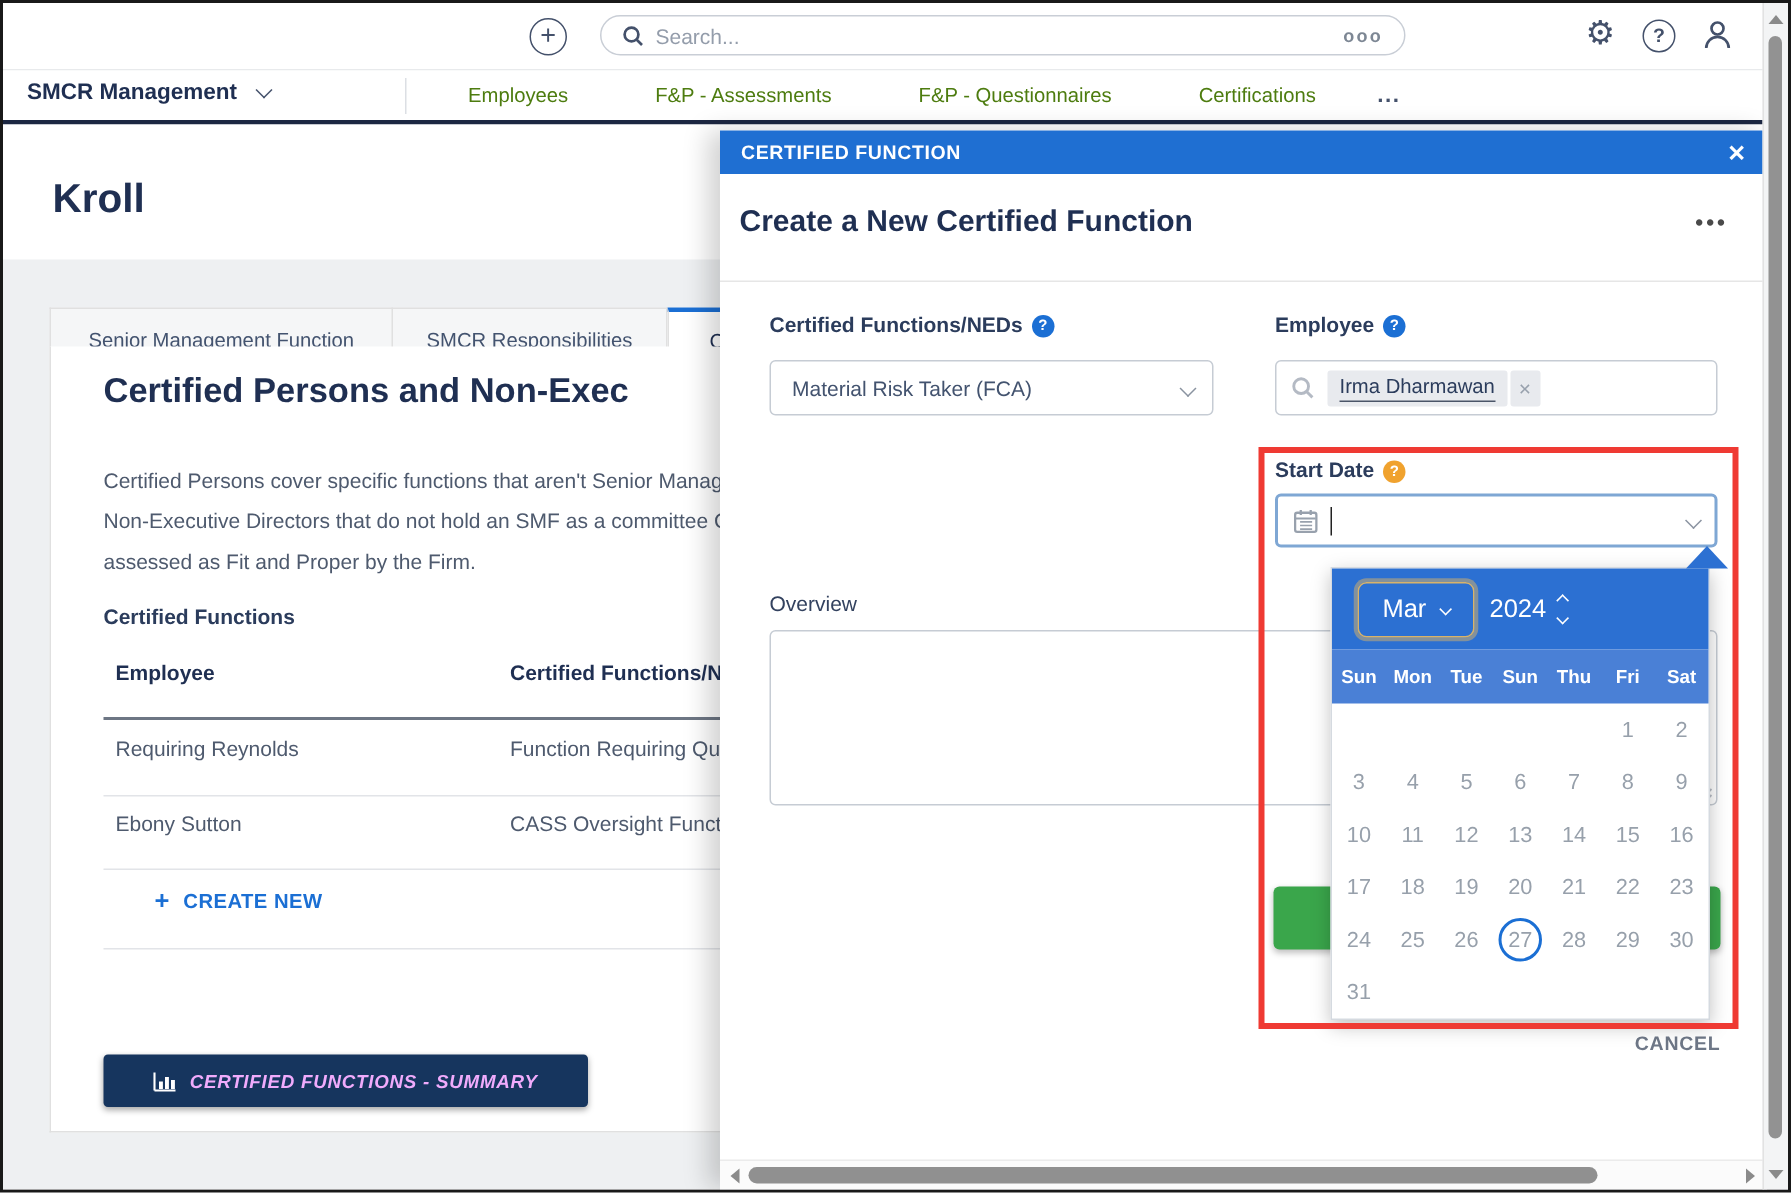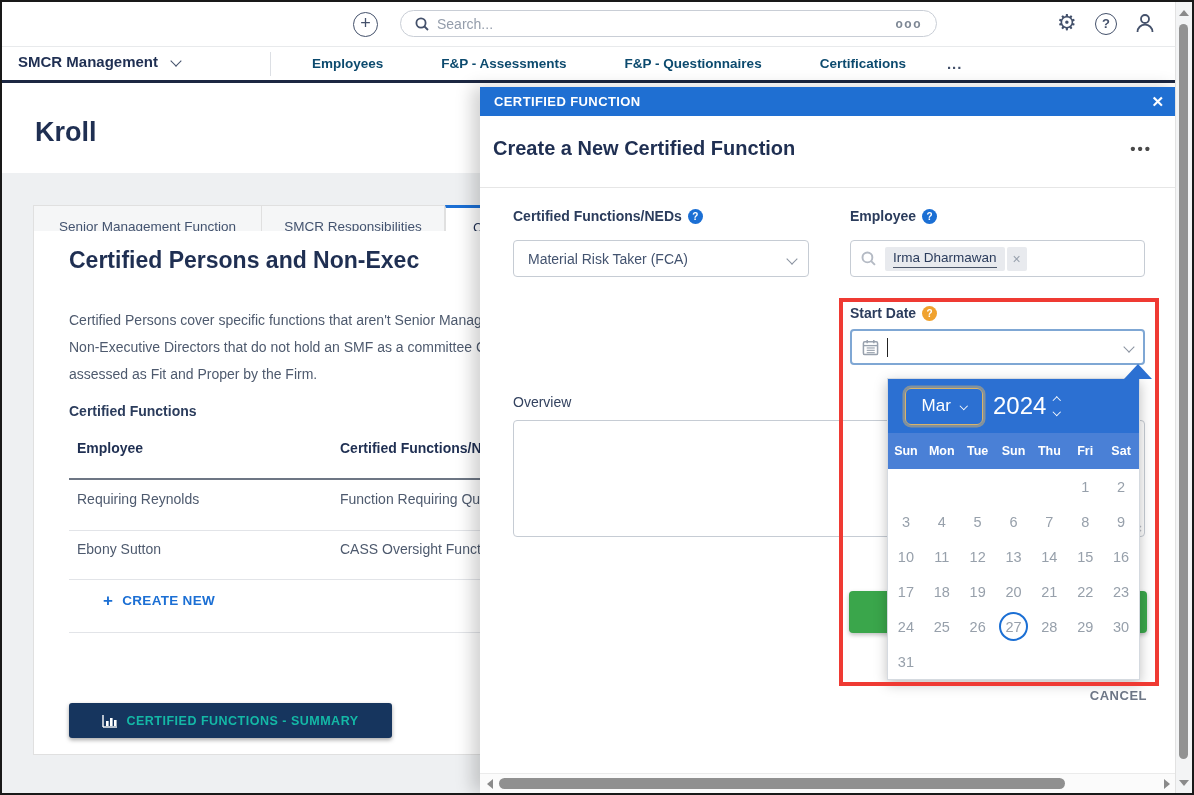--- a/index.html
+++ b/index.html
@@ -16,21 +16,21 @@
   .gearglyph{position:absolute;left:1055px;top:8px;font-size:22px;color:#44516b;cursor:pointer;font-family:"DejaVu Sans",sans-serif;}
   .helpcirc{position:absolute;left:1093px;top:11px;width:20px;height:20px;border:1.8px solid #44516b;border-radius:50%;
     color:#44516b;font-size:13px;font-weight:700;text-align:center;line-height:20px;cursor:pointer;}
   .usericon{position:absolute;left:1131px;top:9px;cursor:pointer;}
   
   .nav{position:absolute;left:0;top:45px;width:1190px;height:33px;background:#fff;border-bottom:3px solid #1c2742;}
   .appname{position:absolute;left:16px;top:6px;font-size:15px;font-weight:700;color:#1f2f52;cursor:pointer;}
   .appname .chv{margin-left:14px;margin-bottom:2px;}
   .navdiv{position:absolute;left:268px;top:5px;height:24px;width:1px;background:#dcdfe4;}
   .navtabs{position:absolute;left:281px;top:0;height:33px;display:flex;align-items:center;}
-  .nav-tab{padding:0 29px;font-size:13.5px;color:#0c4a6e;line-height:33px;height:33px;cursor:pointer;box-sizing:border-box;font-weight:bold;}
+  .nav-tab{padding:0 29px;font-size:13.5px;color:#4d7c0f;line-height:33px;height:33px;cursor:pointer;box-sizing:border-box;}
   .nav-tab.active{color:#1f2f52;border-bottom:3px solid #1b6fd4;font-weight:400;}
   .nav-more{padding:0 12px;font-size:15px;font-weight:700;color:#44516b;letter-spacing:1px;cursor:pointer;line-height:26px;}
   
   .pagehead{position:absolute;left:0;top:81px;width:1190px;height:90px;background:#fff;}
   .pagehead h1{margin:16px;position:absolute;left:17px;top:18px;font-size:27px;font-weight:700;color:#1f2f52;}
   .page-bg{position:absolute;left:0;top:171px;width:1190px;height:620px;background:#eef0f2;}
   .page-tabs{position:absolute;left:31px;top:187px;height:42px;display:flex;margin-top:16px;}
   .page-tab{box-sizing:border-box;height:42px;background:#f5f6f7;border:1px solid #e0e0e0;border-bottom:none;
     font-size:13.5px;color:#43536f;display:flex;align-items:center;justify-content:center;cursor:pointer;}
   .page-tab.t0{width:229px;}
@@ -43,21 +43,21 @@
   .thead{position:absolute;left:43px;top:209px;font-size:14px;font-weight:700;color:#1f2f52;}
   .thead .c2{position:absolute;left:263px;top:0;width:300px;}
   .hrule{position:absolute;left:35px;width:935px;border-top:2px solid #6d7684;}
   .rrule{position:absolute;left:35px;width:935px;border-top:1px solid #e2e4e8;}
   .trow{position:absolute;left:43px;font-size:14px;color:#4e5a6e;cursor:pointer;}
   .trow .c2{position:absolute;left:263px;top:0;width:300px;}
   .create-new{position:absolute;left:69px;top:360px;color:#1b6fd4;font-size:13.5px;font-weight:700;letter-spacing:.3px;cursor:pointer;}
   .create-new .plus{font-size:17px;font-weight:700;margin-right:9px;vertical-align:-1px;}
   .summary-btn{position:absolute;left:35px;top:472px;width:323px;height:35px;background:#16355e;border-radius:3px;
     box-shadow:0 2px 4px rgba(0,0,0,.35);display:flex;align-items:center;justify-content:center;cursor:pointer;}
-  .summary-btn span{color:#14b8a6;font-size:12.5px;font-weight:700;letter-spacing:.5px;margin-left:8px;}
+  .summary-btn span{color:#f0abfc;font-size:12.5px;font-weight:700;letter-spacing:.5px;margin-left:8px;font-style:italic;}
   
   .modal{position:absolute;left:478px;top:85px;width:698px;height:705px;background:#fff;box-shadow:-8px 0 16px rgba(0,0,0,.18);}
   .banner{position:absolute;left:0;top:0;width:698px;height:29px;background:#1f6fd2;display:flex;align-items:center;box-sizing:border-box;padding:0 14px;}
   .banner .btxt{color:#fff;font-size:13px;font-weight:700;letter-spacing:.4px;flex:1;}
   .banner .x{color:#fff;font-size:15px;font-weight:700;cursor:pointer;}
   .mtitle{position:absolute;left:13px;top:50px;font-size:20px;font-weight:700;color:#1f2f52;}
   .mdots{position:absolute;right:26px;top:53px;color:#4a4a4a;font-size:15px;font-weight:700;letter-spacing:2px;cursor:pointer;}
   .mdivider{position:absolute;left:0;top:100px;width:698px;border-top:1px solid #e6e6e6;}
   .flabel{position:absolute;font-size:14px;font-weight:700;color:#2b3c5c;}
   .hicon{display:inline-block;width:15px;height:15px;border-radius:50%;background:#1b6fd4;color:#fff;font-size:10px;font-weight:700;
@@ -83,21 +83,21 @@
   .cancel{position:absolute;right:31px;top:601px;font-size:13px;font-weight:700;color:#6e7787;letter-spacing:.5px;cursor:pointer;}
   
   .cal-caret{position:absolute;left:644px;top:277px;width:0;height:0;border-left:14px solid transparent;
     border-right:14px solid transparent;border-bottom:15px solid #2c70d2;z-index:21;}
   .calendar{position:absolute;left:407px;top:291px;width:251px;background:#fff;border:1px solid #d5dae0;
     box-shadow:0 4px 12px rgba(0,0,0,.25);z-index:20;}
   .cal-head{height:54px;background:#2c70d2;display:flex;align-items:center;padding-left:17px;box-sizing:border-box;}
   .month-pill{width:76px;height:35px;border:1px solid #d8b36a;box-shadow:0 0 0 2.5px rgba(238,186,92,.45);border-radius:6px;
     display:flex;align-items:center;justify-content:center;color:#fff;font-size:17px;cursor:pointer;}
   .month-pill .chv{margin-left:10px;}
-  .cal-year{color:#fff;font-size:24px;margin-left:10px;}
+  .cal-year{color:#fff;font-size:17px;margin-left:10px;}
   .spinner{display:flex;flex-direction:column;margin-left:8px;gap:5px;cursor:pointer;}
   .cal-days{height:36px;background:#4a80d6;display:flex;align-items:center;}
   .cal-days span{flex:1;text-align:center;color:#fff;font-size:12.5px;font-weight:700;}
   .cal-week{height:35px;display:flex;align-items:center;}
   .cal-week span{flex:1;text-align:center;font-size:14.5px;color:#97a0ab;cursor:pointer;}
   .cal-week span.empty{cursor:default;}
   .cal-week span.sel{cursor:pointer;}
   .selring{display:inline-flex;width:25px;height:25px;border:2px solid #1b6fd4;border-radius:50%;
     align-items:center;justify-content:center;color:#3b4556;}
   

